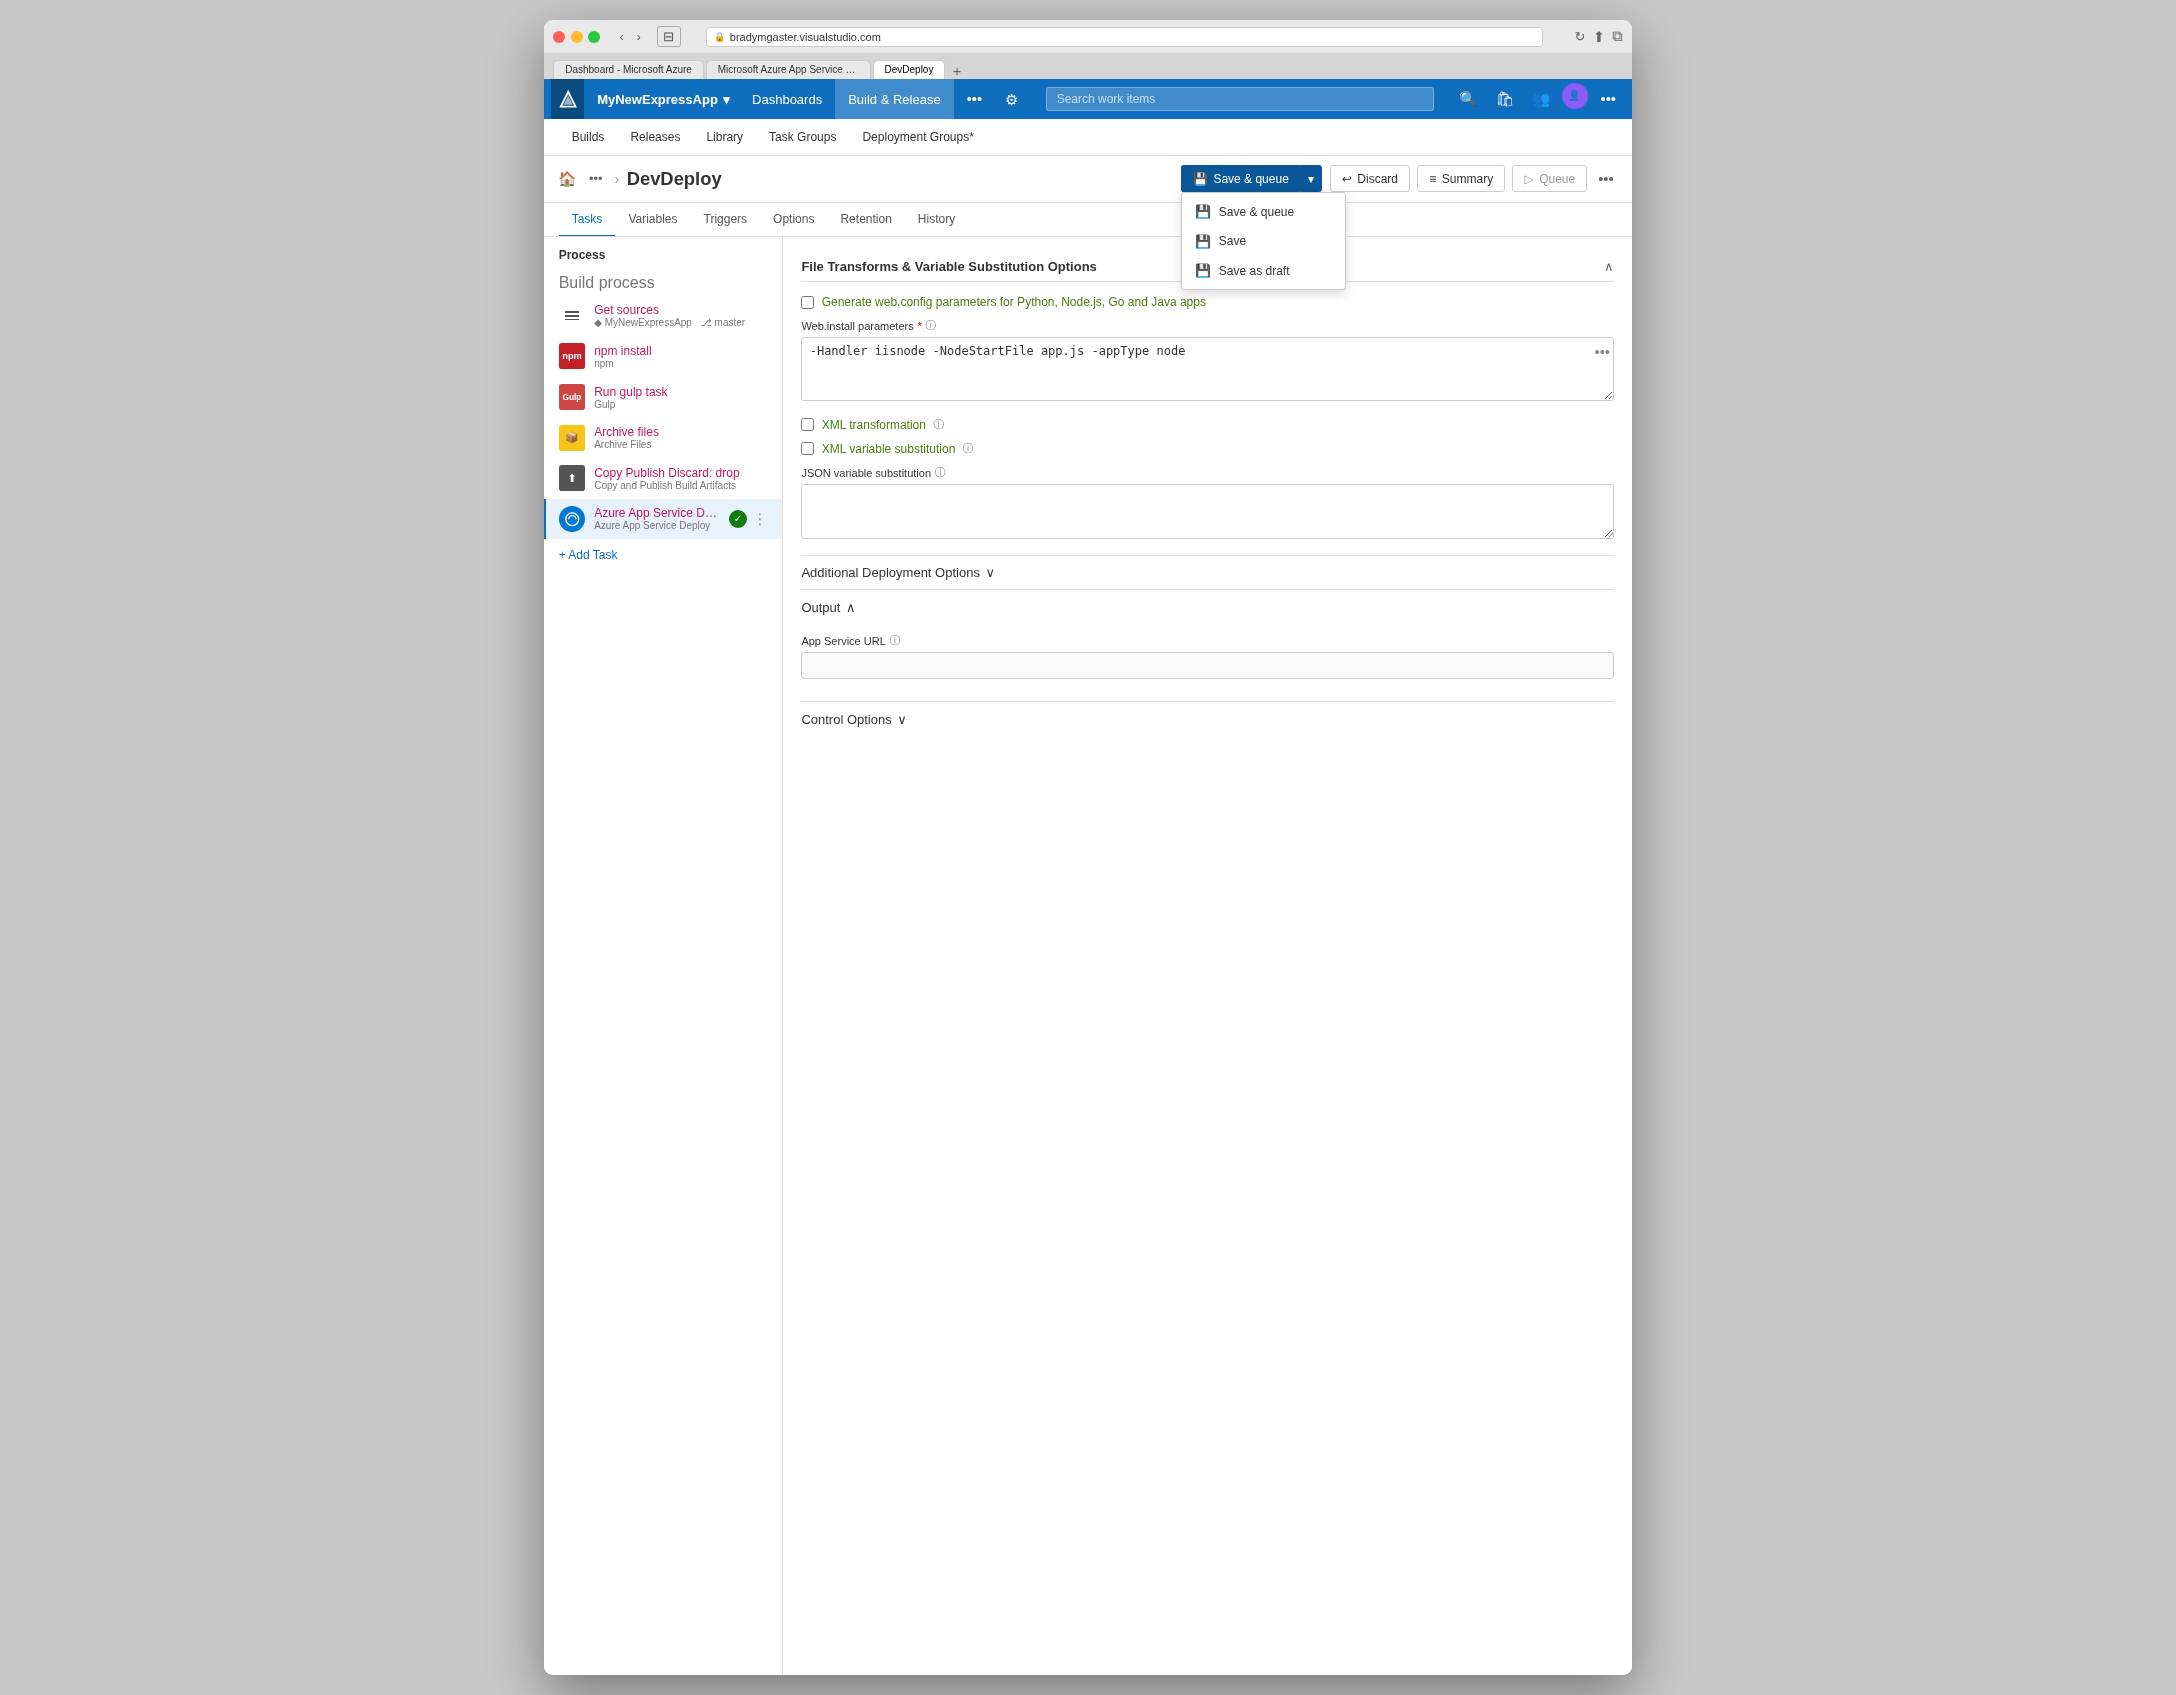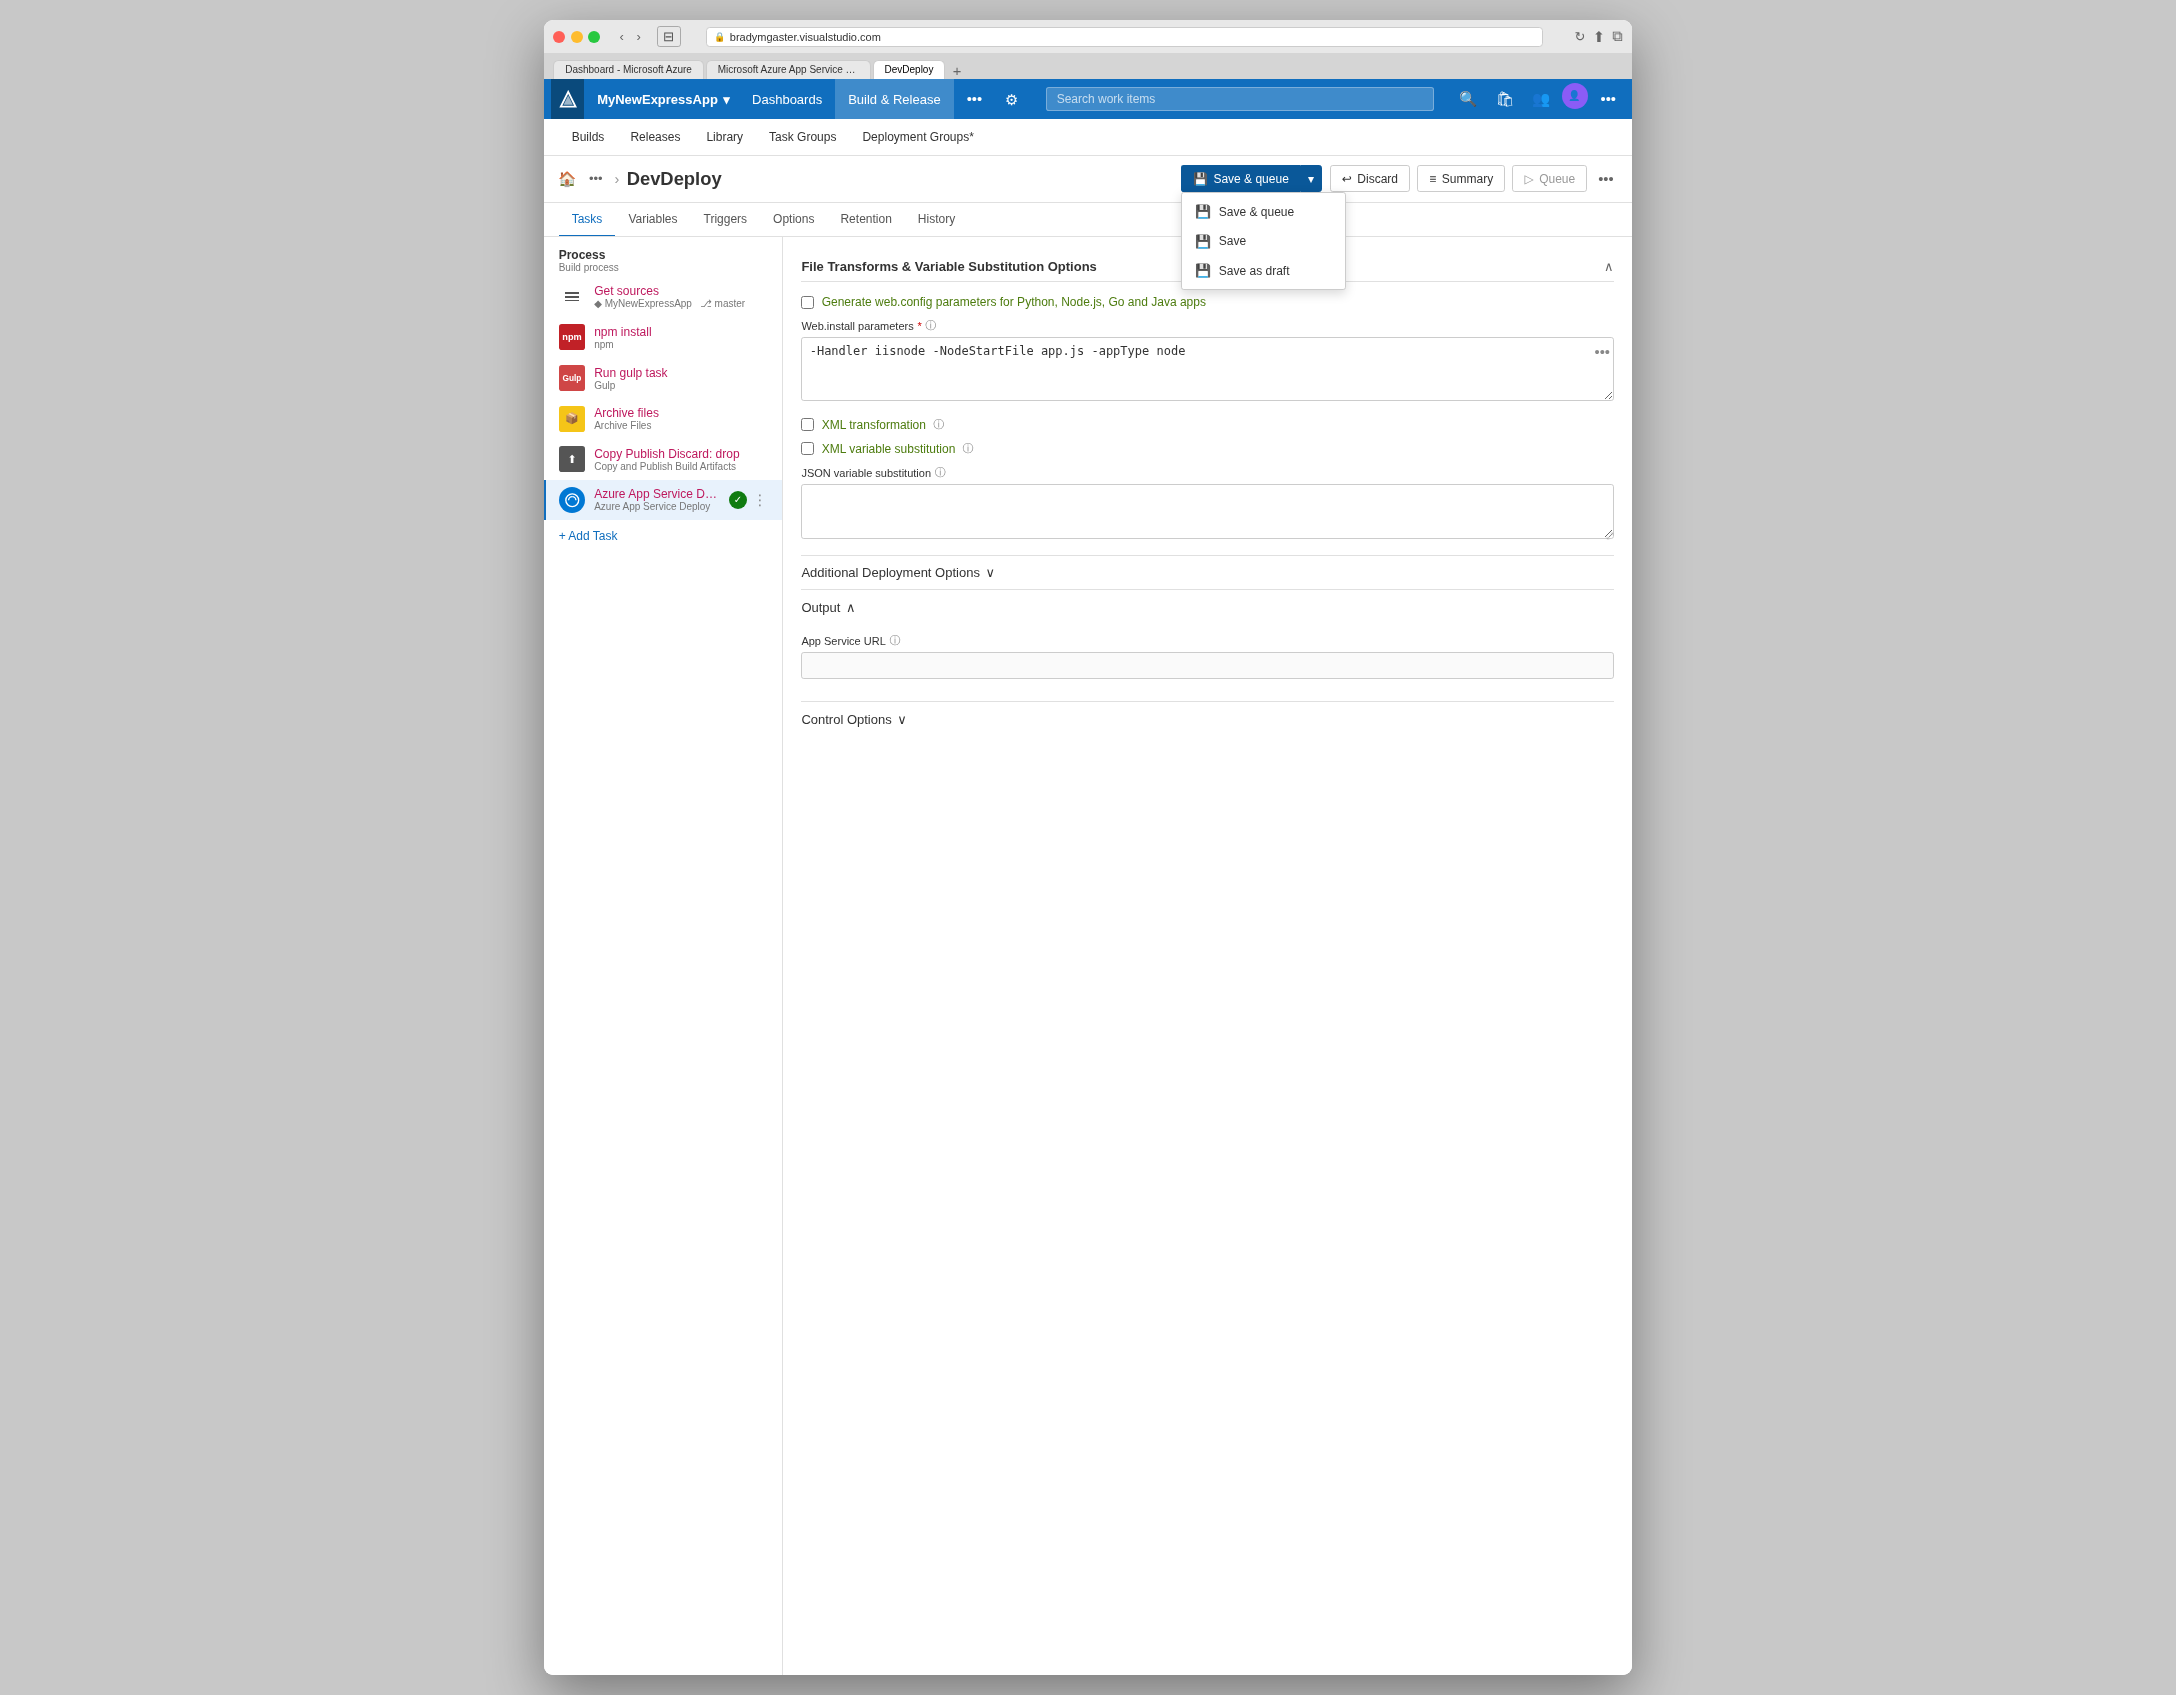--- a/index.html
+++ b/index.html
@@ -281,21 +281,21 @@
       width: 239px;
       background: white;
       border-right: 0.9px solid #e0e0e0;
       overflow-y: auto;
       flex-shrink: 0;
     }
     .process-header {
       padding: 11px 14.7px 3.7px;
     }
     .process-title { font-size: 12px; font-weight: 600; color: #333; }
-    .process-subtitle { font-size: 10px; color: #777; }
+    .process-subtitle { font-size: 16px; color: #777; margin-top: 12px; }
 
     .task-item {
       display: flex;
       align-items: center;
       padding: 7.3px 13px;
       cursor: pointer;
       gap: 9.2px;
       border-left: 2.8px solid transparent;
     }
     .task-item.selected { background: #e8f2fc; border-left-color: #106ebe; }

